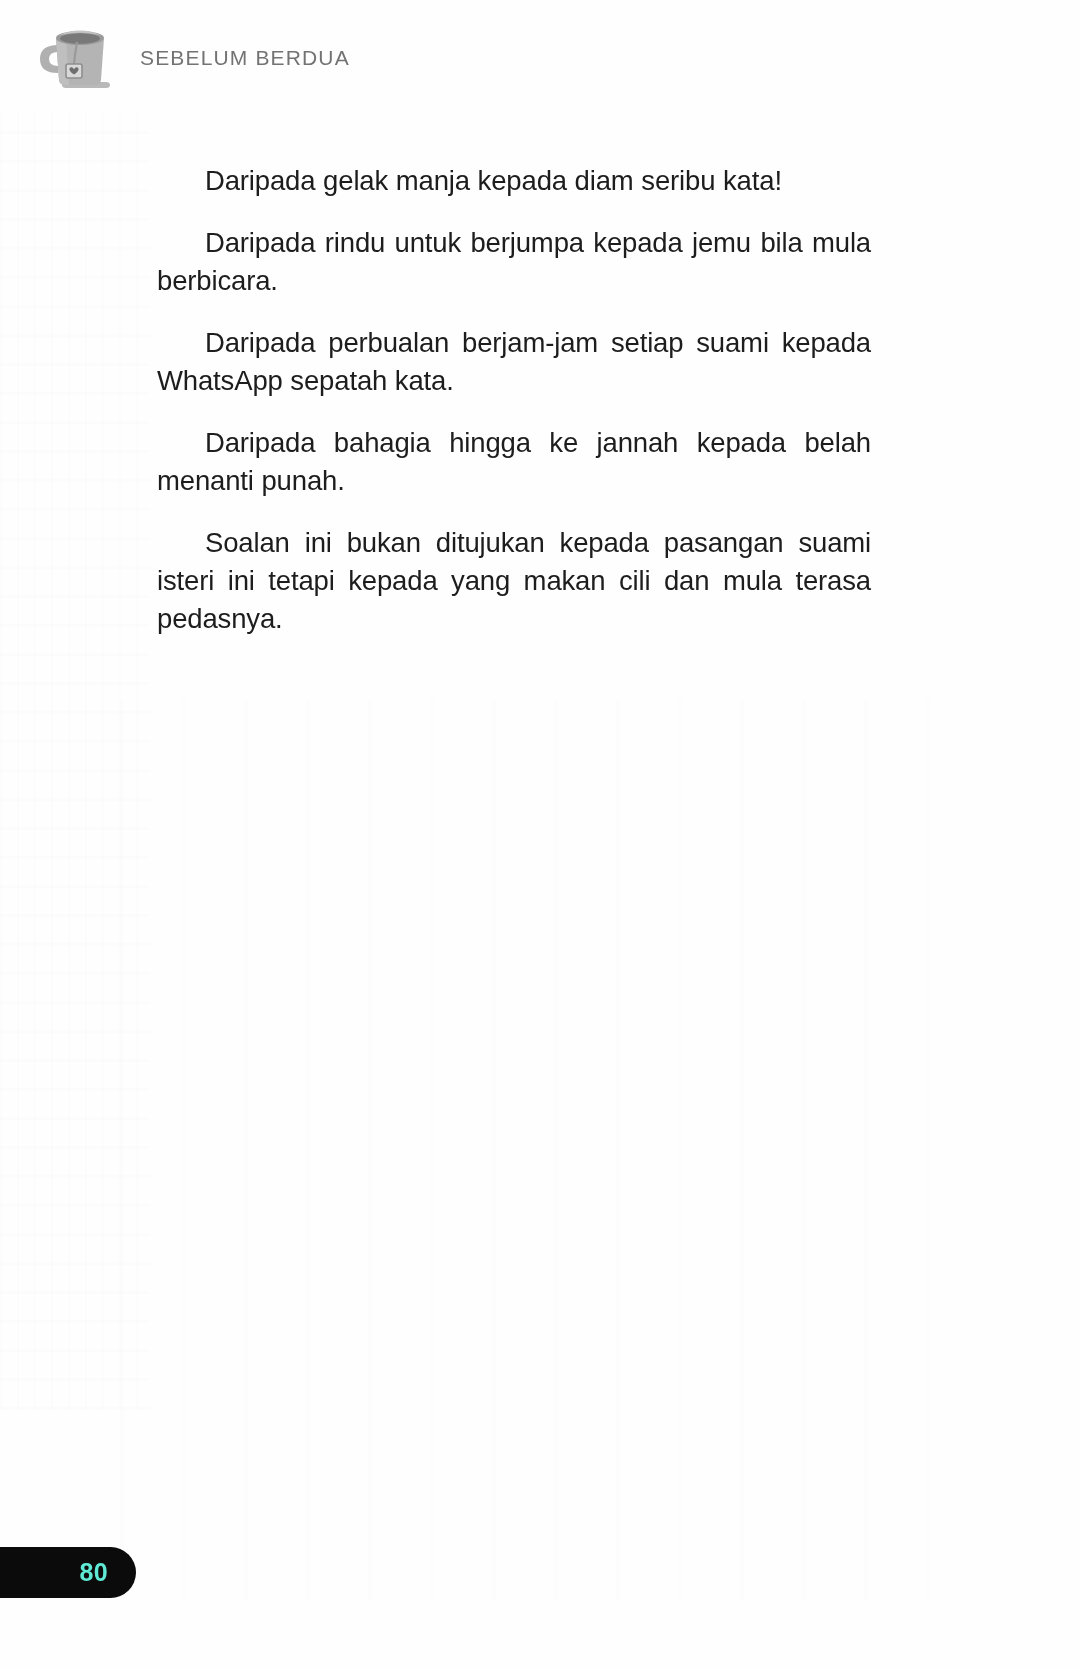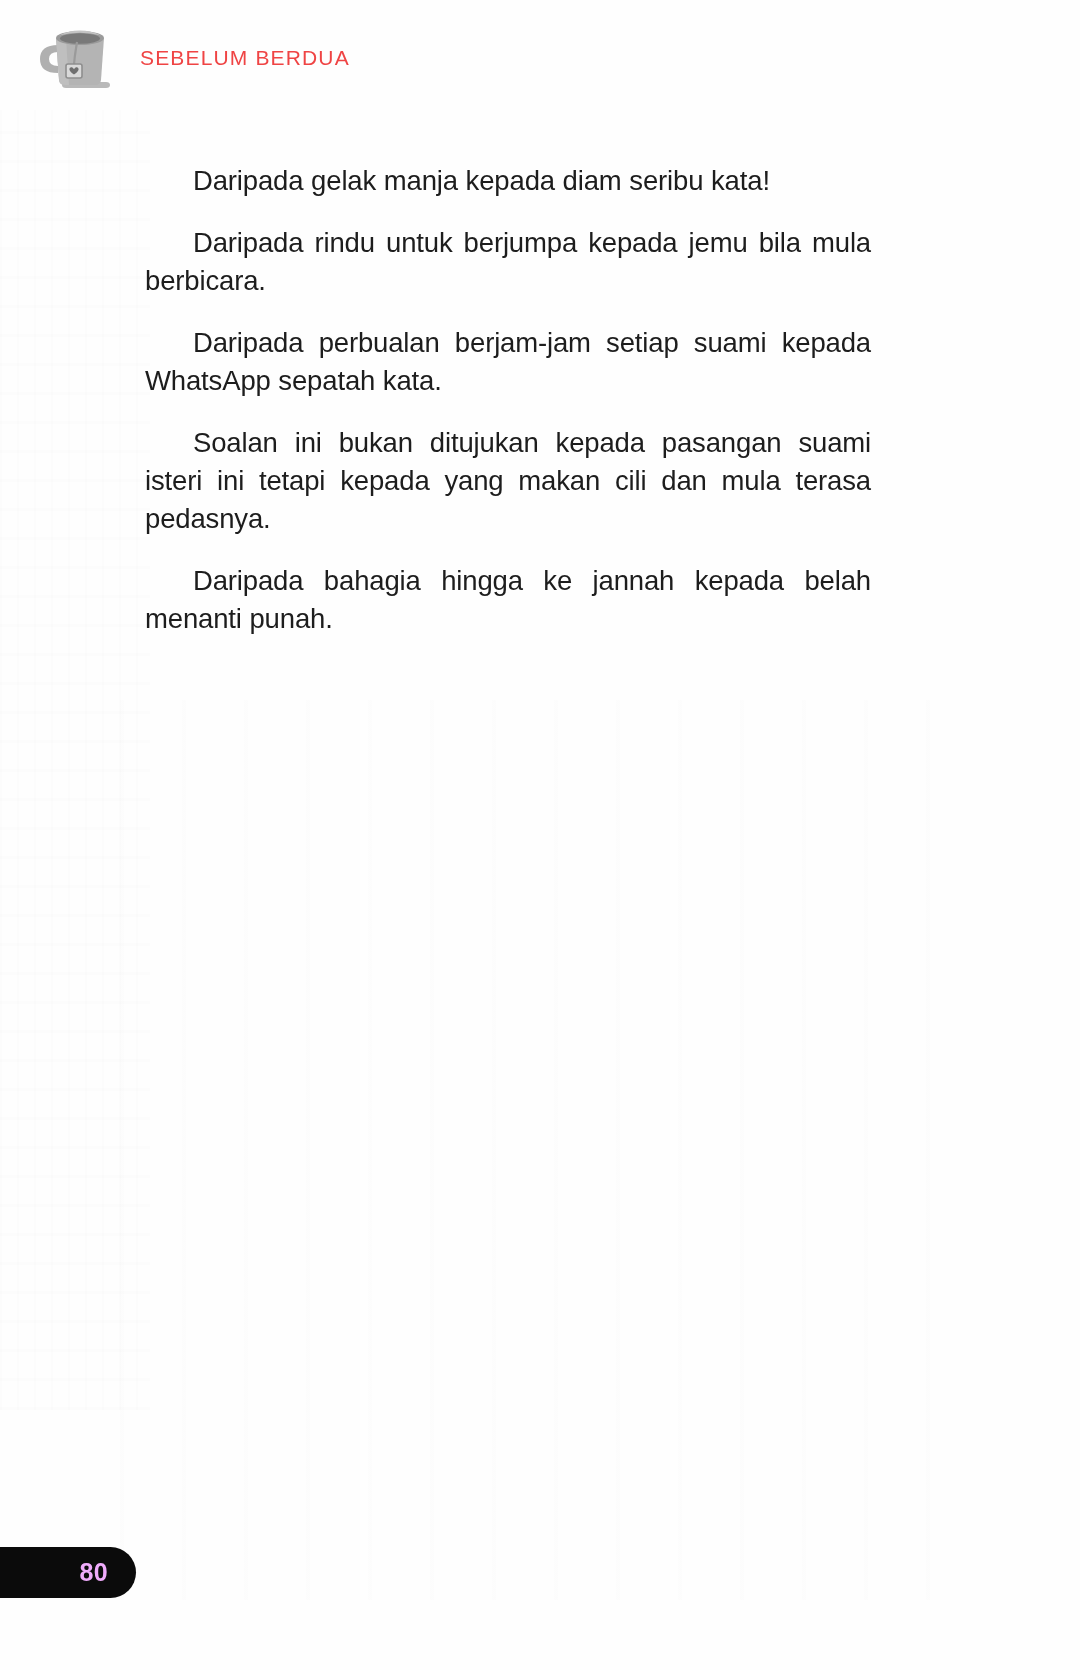--- a/index.html
+++ b/index.html
@@ -61,35 +61,35 @@
 
   .mug-icon {
     width: 82px;
     height: 72px;
     display: block;
   }
 
   .running-header-title {
     font-size: 21px;
     letter-spacing: 1.15px;
-    color: #ef4444;
+    color: #737373;
     font-weight: 400;
     white-space: nowrap;
   }
 
   
   .body-text {
     position: absolute;
     left: 145px;
     top: 162px;
     width: 726px;
   }
 
   .para {
-    margin: 0 0 24px 0;
+    margin: 0 0 24px 12px;
     font-size: 27.5px;
     line-height: 38px;
     color: #1d1d1d;
     text-align: justify;
     text-indent: 48px;
     letter-spacing: -0.15px;
     word-spacing: 0.2px;
     font-weight: 400;
   }
 
@@ -117,21 +117,21 @@
     background: #0b0b0b;
     border-radius: 0 26px 26px 0;
     display: flex;
     align-items: center;
     justify-content: flex-end;
     padding-right: 28px;
     box-sizing: border-box;
   }
 
   .page-number {
-    color: #f0abfc;
+    color: #5eead4;
     font-size: 25px;
     font-weight: 700;
     letter-spacing: 0.4px;
     line-height: 1;
   }
 </style>
 </head>
 <body>
 
 <div class="page">
@@ -172,23 +172,23 @@
   </div>
 
   <div class="body-text">
     <p class="para single-line">Daripada gelak manja kepada diam seribu kata!</p>
 
     <p class="para">Daripada rindu untuk berjumpa kepada jemu bila mula berbicara.</p>
 
     <p class="para">Daripada perbualan berjam-jam setiap suami kepada WhatsApp sepatah kata.</p>
 
 
+    <p class="para">Daripada bahagia hingga ke jannah kepada belah menanti punah.</p>
+
     <p class="para">Soalan ini bukan ditujukan kepada pasangan suami isteri ini tetapi kepada yang makan cili dan mula terasa pedasnya.</p>
-
-    <p class="para">Daripada bahagia hingga ke jannah kepada belah menanti punah.</p>
 
   </div>
 
   <div class="page-number-tab">
     <span class="page-number">80</span>
   </div>
 
 </div>
 
 </body></html>

